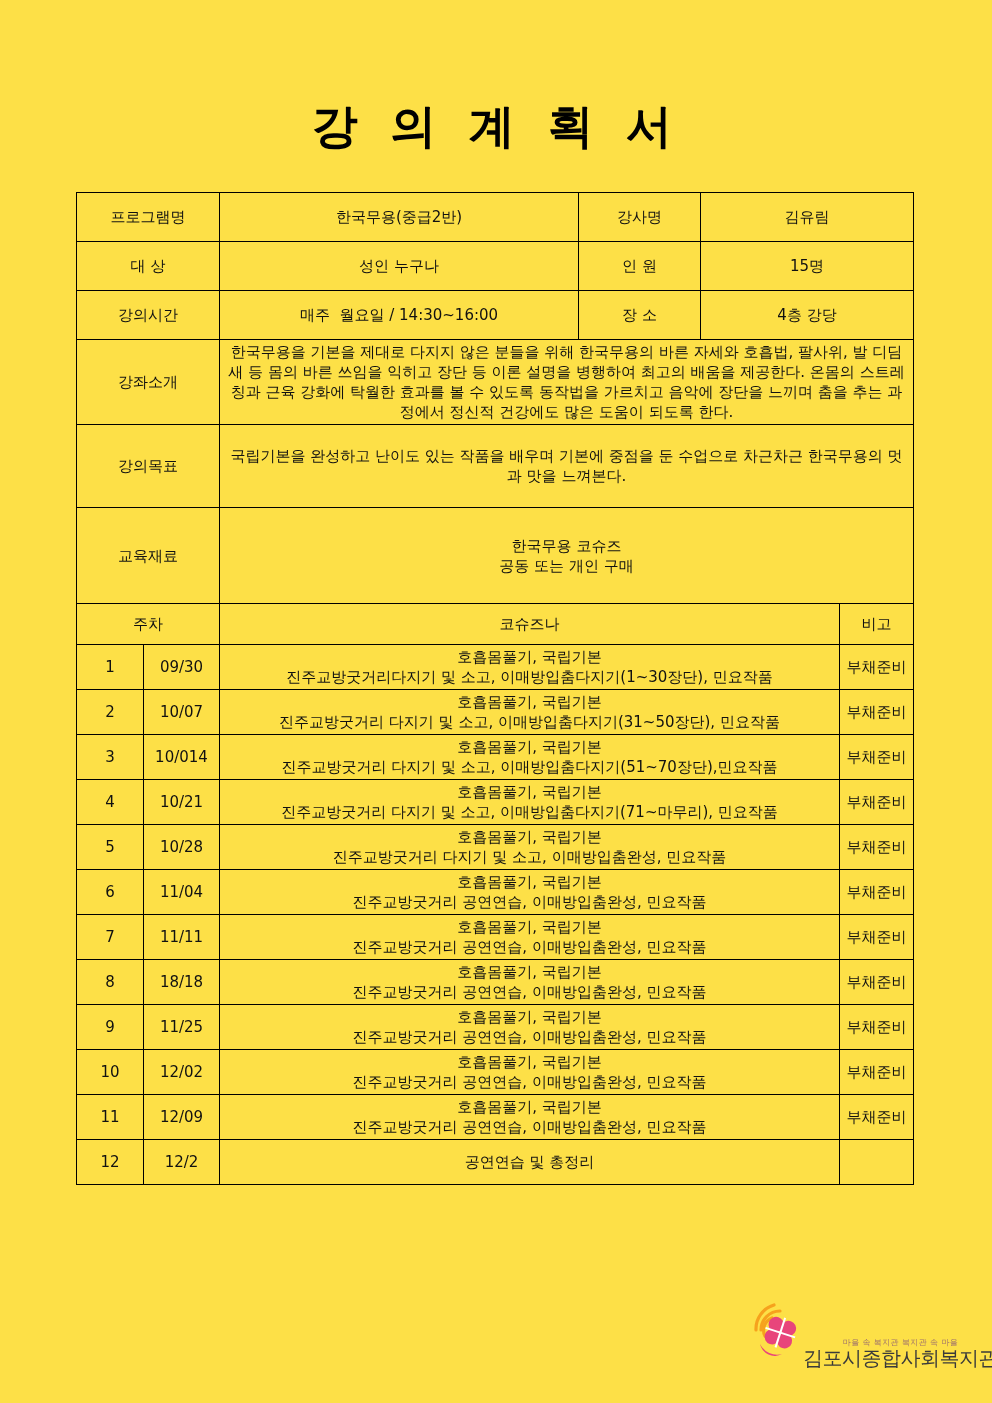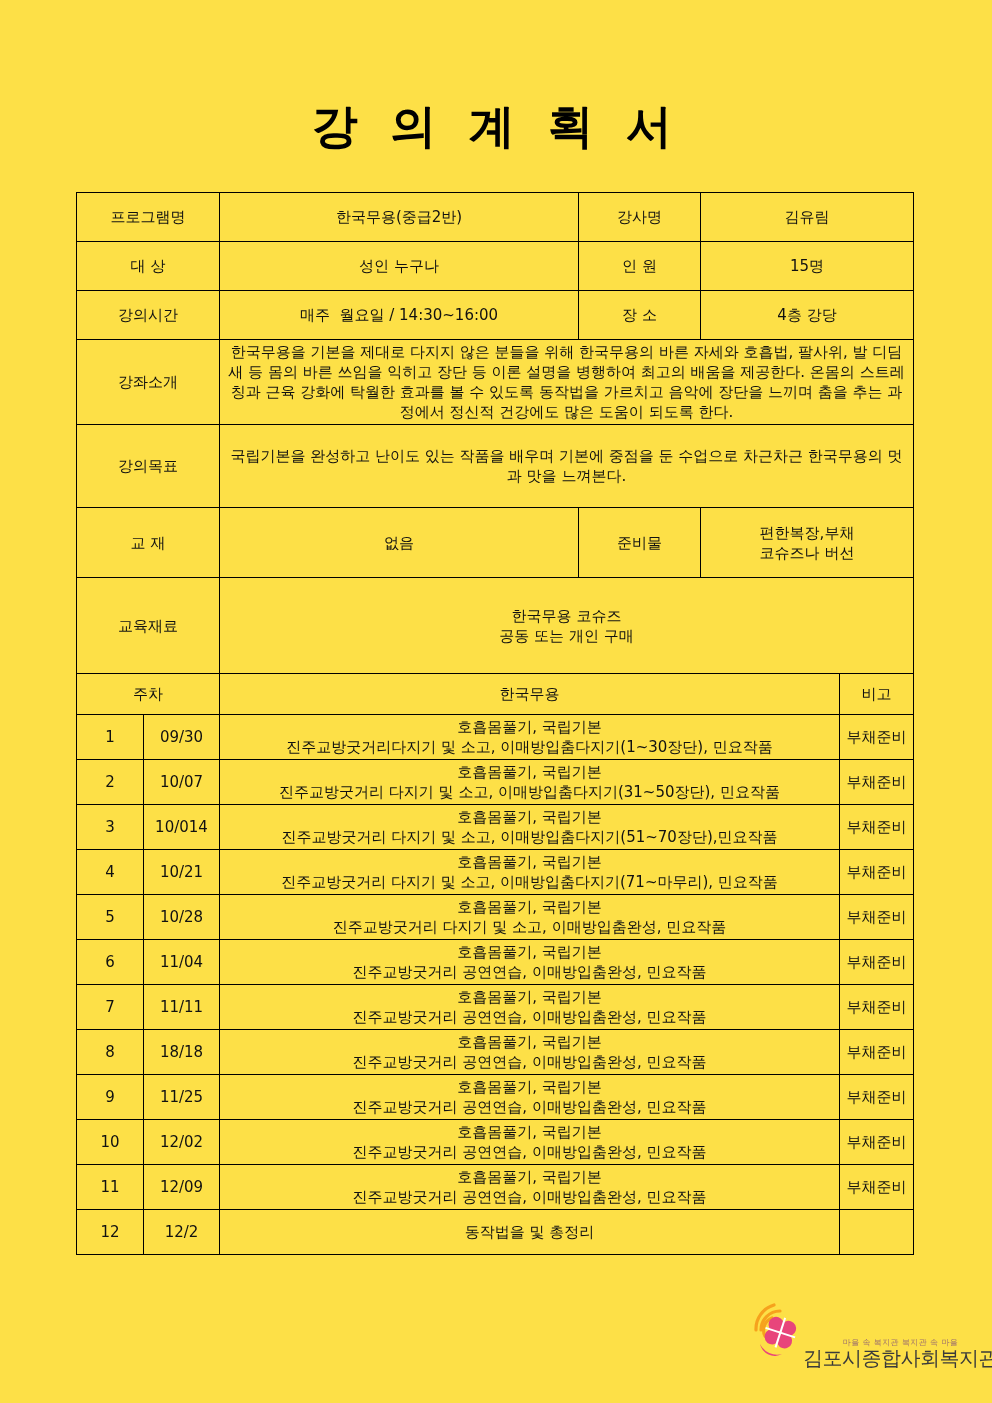--- a/index.html
+++ b/index.html
@@ -121,37 +121,30 @@
     <tr class="intro-row">
       <td colspan="2">강좌소개</td>
       <td colspan="4" class="justify-text">한국무용을 기본을 제대로 다지지 않은 분들을 위해 한국무용의 바른 자세와 호흡법, 팔사위, 발 디딤새 등 몸의 바른 쓰임을 익히고 장단 등 이론 설명을 병행하여 최고의 배움을 제공한다. 온몸의 스트레칭과 근육 강화에 탁월한 효과를 볼 수 있도록 동작법을 가르치고 음악에 장단을 느끼며 춤을 추는 과정에서 정신적 건강에도 많은 도움이 되도록 한다.</td>
     </tr>
 
     <tr class="goal-row">
       <td colspan="2">강의목표</td>
       <td colspan="4" class="justify-text">국립기본을 완성하고 난이도 있는 작품을 배우며 기본에 중점을 둔 수업으로 차근차근 한국무용의 멋과 맛을 느껴본다.</td>
     </tr>
 
-    <tr class="textbook-row">
-      <td colspan="2">교 재</td>
-      <td>없음</td>
-      <td>준비물</td>
-      <td colspan="2" class="prewrap">편한복장,부채
-코슈즈나 버선</td>
-    </tr>
 
     <tr class="materials-row">
       <td colspan="2">교육재료</td>
       <td colspan="4" class="prewrap">한국무용 코슈즈
 공동 또는 개인 구매</td>
     </tr>
 
     <tr class="sched-head-row">
       <td colspan="2">주차</td>
-      <td colspan="3">한국무용</td>
+      <td colspan="3">코슈즈나</td>
       <td>비고</td>
     </tr>
 
     <tr class="sched-row">
       <td>1</td>
       <td>09/30</td>
       <td colspan="3" class="sched-content">
             <div>호흡몸풀기, 국립기본</div>
             <div>진주교방굿거리다지기 및 소고, 이매방입춤다지기(1~30장단), 민요작품</div>
           </td>
@@ -244,21 +237,21 @@
       <td colspan="3" class="sched-content">
             <div>호흡몸풀기, 국립기본</div>
             <div>진주교방굿거리 공연연습, 이매방입춤완성, 민요작품</div>
           </td>
       <td>부채준비</td>
     </tr>
     <tr class="sched-row-last">
       <td>12</td>
       <td>12/2</td>
       <td colspan="3" class="sched-content">
-            <div>동작법을 및 총정리</div>
+            <div>공연연습 및 총정리</div>
             <div></div>
           </td>
       <td></td>
     </tr>
   </tbody>
     </table>
 
   <div class="footer-logo">
     <span>
       <svg width="48" height="68" viewBox="0 0 48 68" xmlns="http://www.w3.org/2000/svg">

